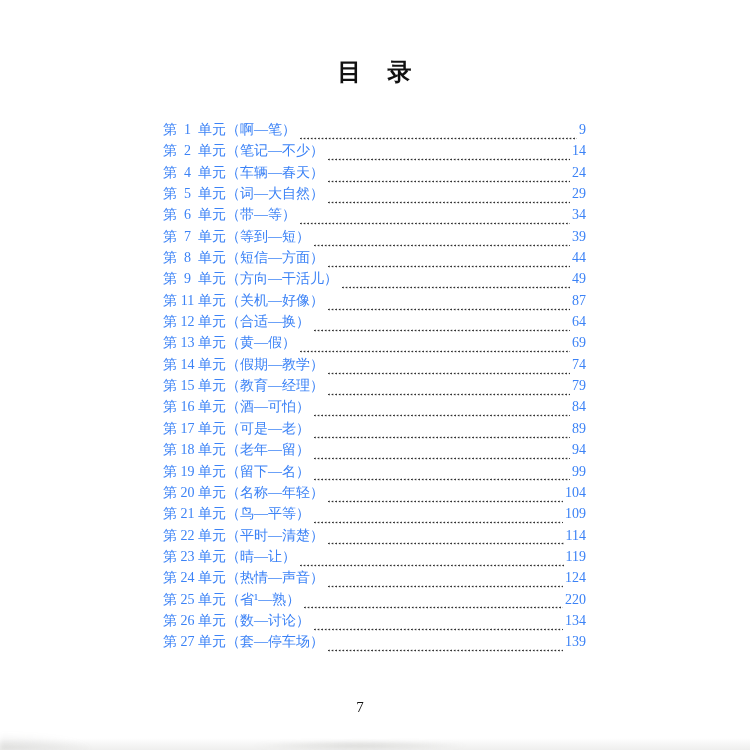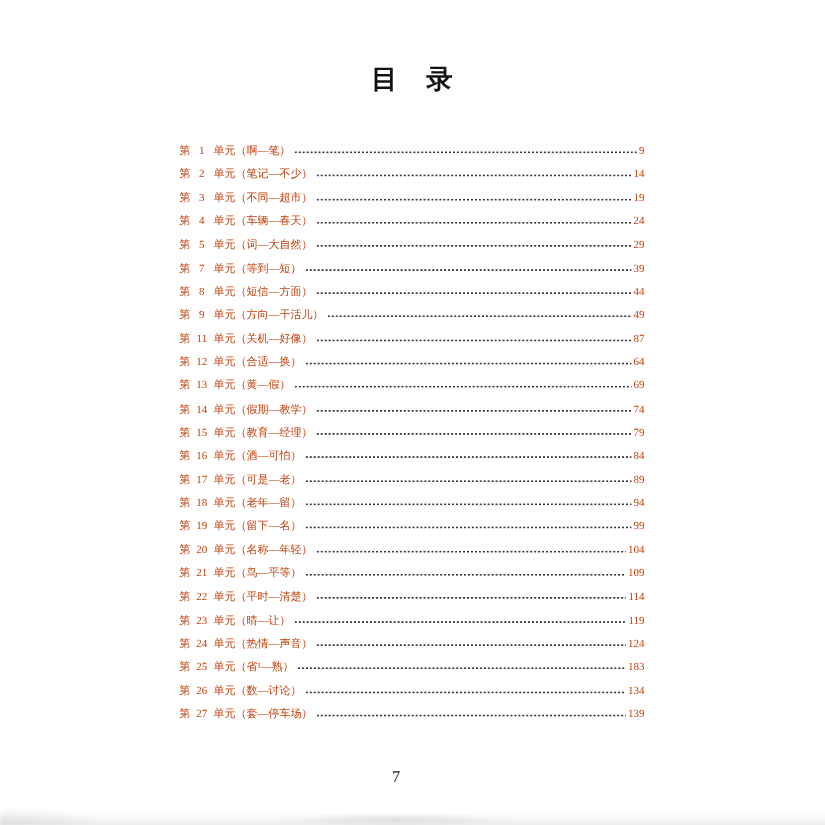--- a/index.html
+++ b/index.html
@@ -31,24 +31,23 @@
     margin: 0;
   }
   .toc-list {
     position: absolute;
     top: 122px;
     left: 163px;
     width: 423px;
   }
   .row {
     display: flex;
-    align-items: flex-end;
     height: 21.35px;
-    font-size: 10px;
-    color: #c2410c;
+    font-size: 14px;
+    color: #3b82f6;
   }
   .label {
     white-space: nowrap;
     line-height: 1.15;
   }
   .num {
     display: inline-block;
     width: 21px;
     text-align: center;
   }
@@ -118,38 +117,38 @@
     <span class="leader"></span>
     <span class="pagenum">9</span>
   </div>
 
   <div class="row">
     <span class="label"><span>第</span><span class="num">2</span><span>单元</span><span>（笔记—不少）</span></span>
     <span class="leader"></span>
     <span class="pagenum">14</span>
   </div>
 
-  <div class="row">
-    <span class="label"><span>第</span><span class="num">3</span><span>单元</span><span>（不同—超市）</span></span>
-    <span class="leader"></span>
-    <span class="pagenum">19</span>
-  </div>
 
   <div class="row">
     <span class="label"><span>第</span><span class="num">4</span><span>单元</span><span>（车辆—春天）</span></span>
     <span class="leader"></span>
     <span class="pagenum">24</span>
   </div>
 
   <div class="row">
     <span class="label"><span>第</span><span class="num">5</span><span>单元</span><span>（词—大自然）</span></span>
     <span class="leader"></span>
     <span class="pagenum">29</span>
   </div>
 
+  <div class="row">
+    <span class="label"><span>第</span><span class="num">6</span><span>单元</span><span>（带—等）</span></span>
+    <span class="leader"></span>
+    <span class="pagenum">34</span>
+  </div>
 
   <div class="row">
     <span class="label"><span>第</span><span class="num">7</span><span>单元</span><span>（等到—短）</span></span>
     <span class="leader"></span>
     <span class="pagenum">39</span>
   </div>
 
   <div class="row">
     <span class="label"><span>第</span><span class="num">8</span><span>单元</span><span>（短信—方面）</span></span>
     <span class="leader"></span>
@@ -243,21 +242,21 @@
 
   <div class="row">
     <span class="label"><span>第</span><span class="num">24</span><span>单元</span><span>（热情—声音）</span></span>
     <span class="leader"></span>
     <span class="pagenum">124</span>
   </div>
 
   <div class="row">
     <span class="label"><span>第</span><span class="num">25</span><span>单元</span><span>（省¹—熟）</span></span>
     <span class="leader"></span>
-    <span class="pagenum">183</span>
+    <span class="pagenum">220</span>
   </div>
 
   <div class="row">
     <span class="label"><span>第</span><span class="num">26</span><span>单元</span><span>（数—讨论）</span></span>
     <span class="leader"></span>
     <span class="pagenum">134</span>
   </div>
 
   <div class="row">
     <span class="label"><span>第</span><span class="num">27</span><span>单元</span><span>（套—停车场）</span></span>

